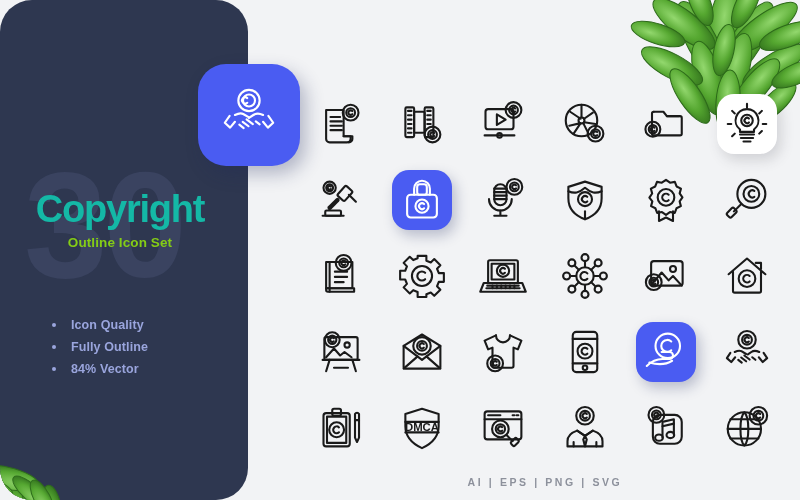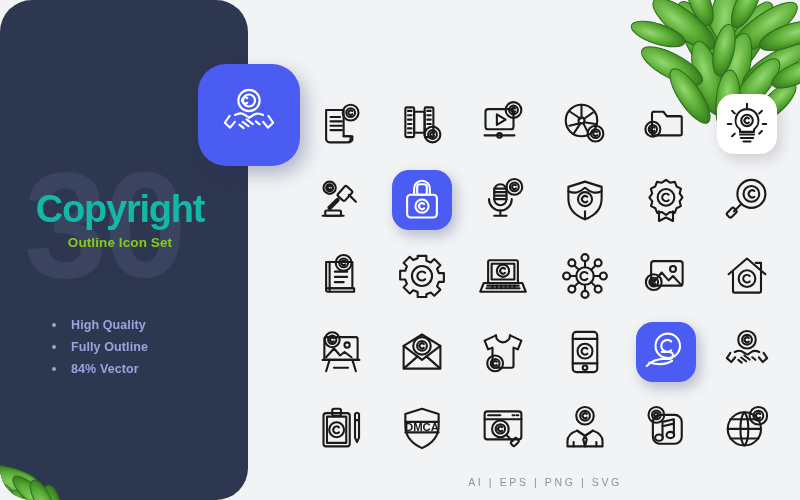--- a/index.html
+++ b/index.html
@@ -130,21 +130,21 @@
   }
   .icon-cell .icon-art { position: relative; z-index: 2; }
 
   
   #formats {
     position: absolute;
     left: 300px; right: 10px;
     bottom: 12px;
     text-align: center;
     font-size: 10.5px;
-    font-weight: 400;
+    font-weight: 700;
     letter-spacing: 2.6px;
     color: #8d919c;
     z-index: 4;
   }
 </style>
 </head>
 <body>
 
 <div id="stage">
 
@@ -152,21 +152,21 @@
     <div id="watermark">30</div>
 
     <div id="title-block">
       <div id="page-title">Copyright</div>
       <div id="page-subtitle">Outline Icon Set</div>
     </div>
 
     <ul id="feature-list">
       <li>
         <span class="bullet"></span>
-        <span>High Quality</span>
+        <span>Icon Quality</span>
       </li>
       <li>
         <span class="bullet"></span>
         <span>Fully Outline</span>
       </li>
       <li>
         <span class="bullet"></span>
         <span>84% Vector</span>
       </li>
     </ul>

